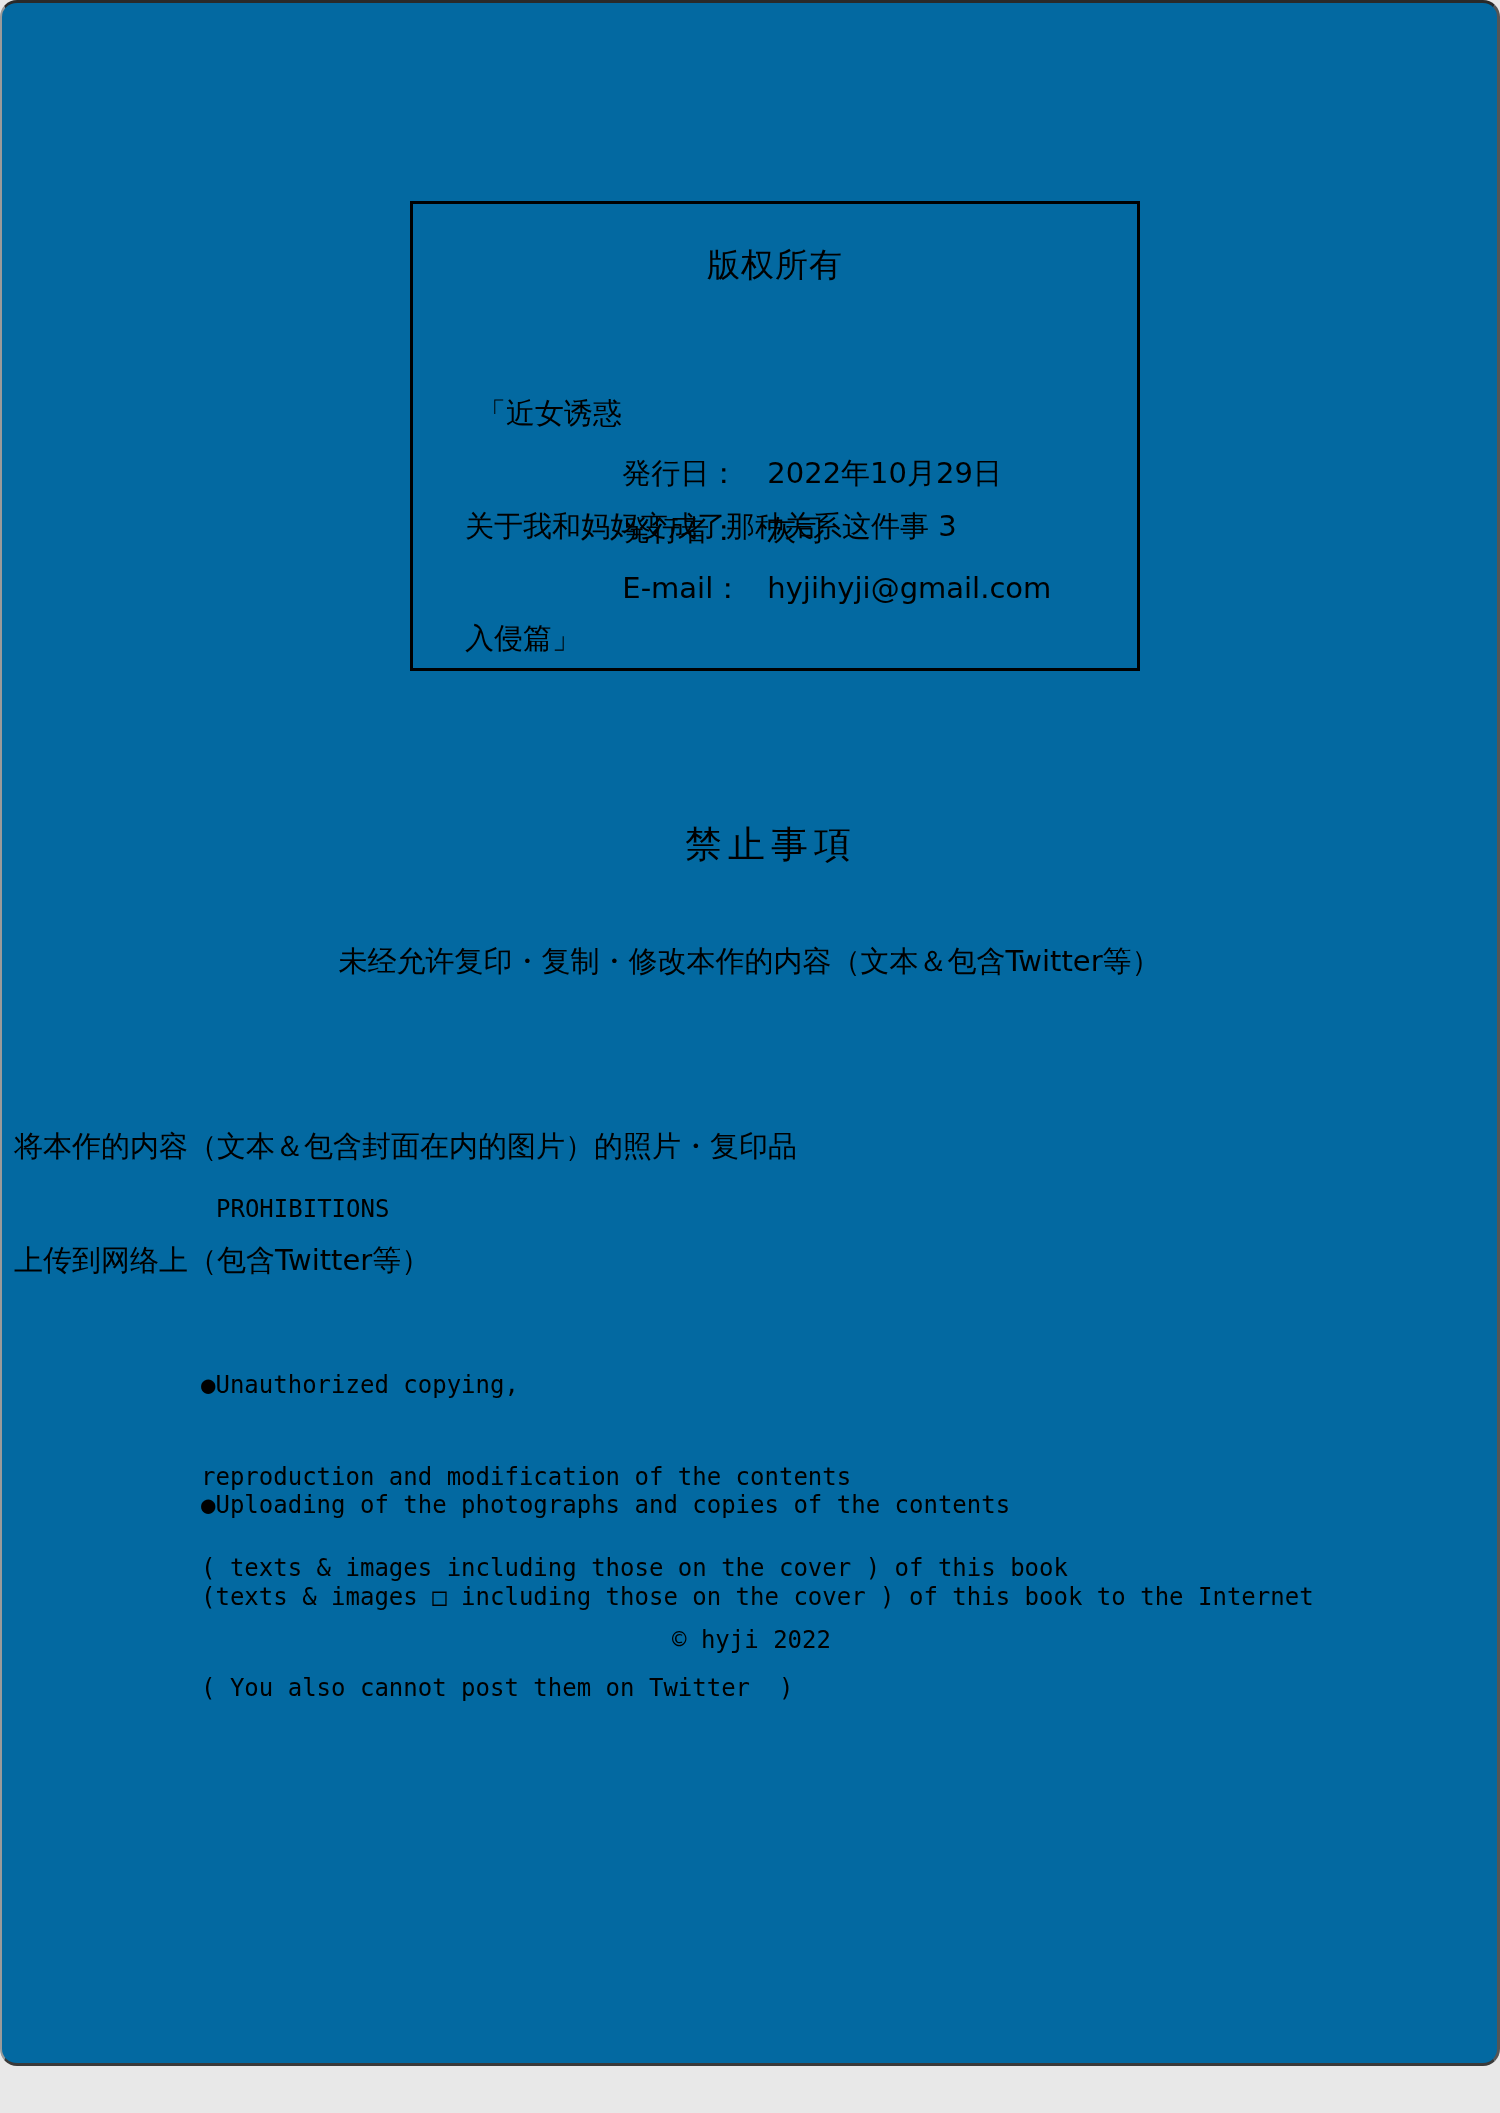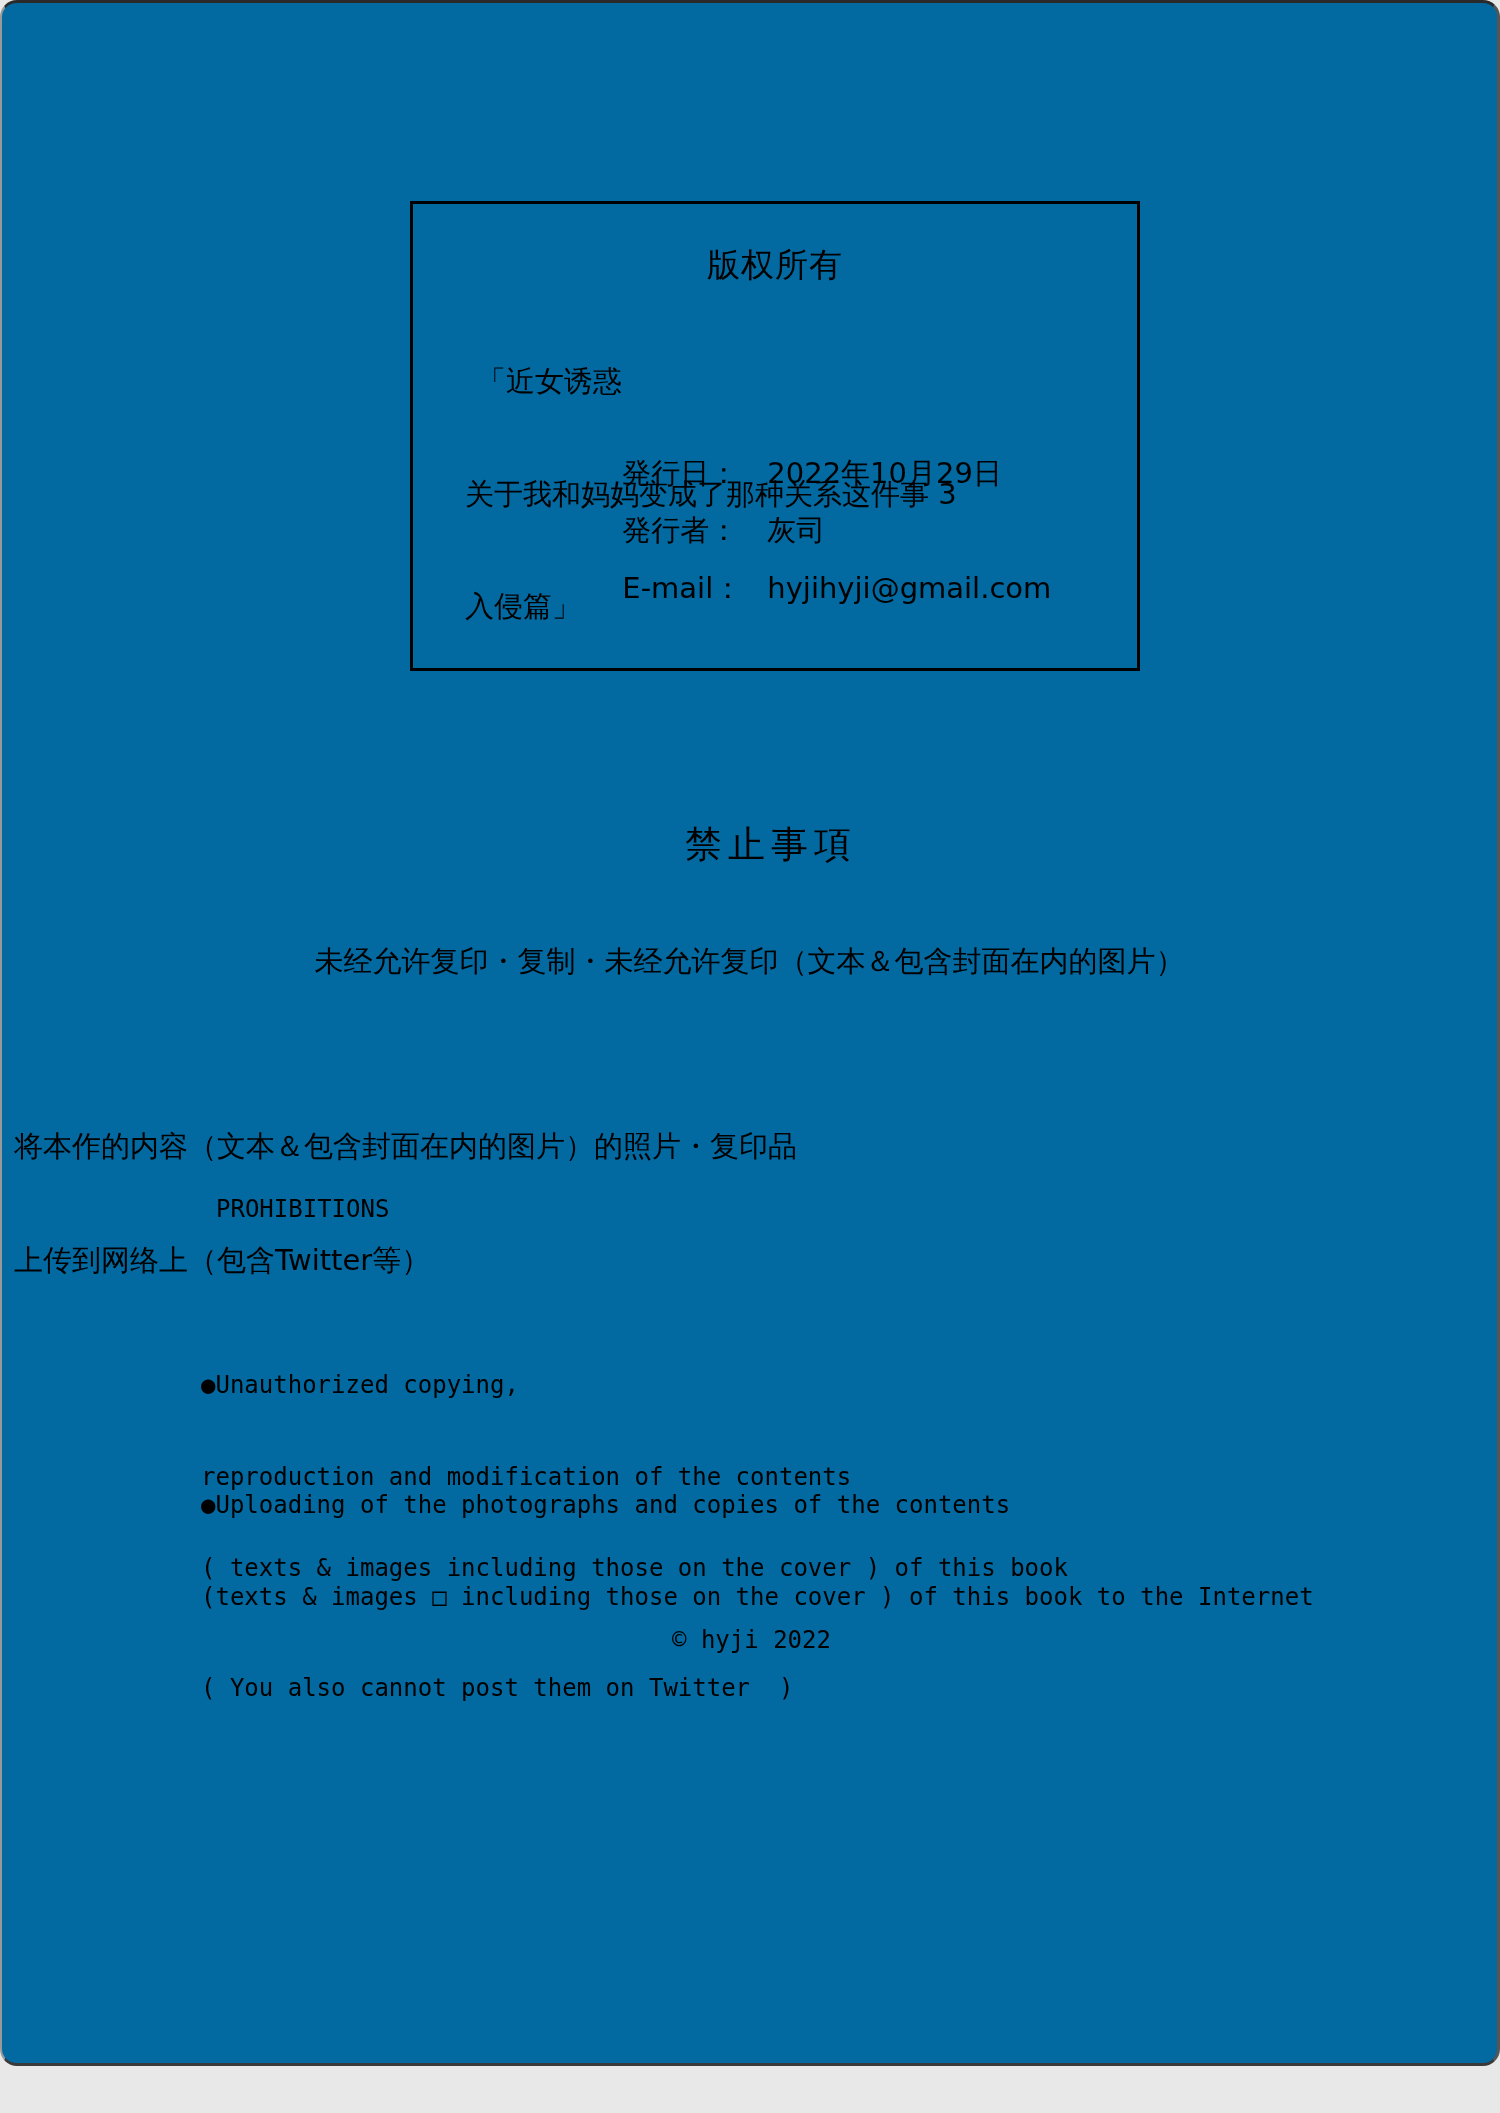--- a/index.html
+++ b/index.html
@@ -35,21 +35,21 @@
     left: 0; right: 0;
     top: 39px;
     text-align: center;
     font-size: 33px;
     letter-spacing: 1px;
     white-space: pre;
   }
   .book-title {
     position: absolute;
     left: 52px;
-    top: 84px;
+    top: 116px;
     font-size: 29px;
     line-height: 37.5px;
     white-space: pre;
   }
   .book-title .line1 { margin-left: 12px; }
   .field-row {
     position: absolute;
     left: 154px;
     font-size: 29px;
     white-space: pre;
@@ -134,21 +134,21 @@
       <span class="field-label">発行者：</span><span class="field-value">灰司</span>
     </div>
 
     <div class="field-row row-email">
       <span class="field-label">E-mail：</span><span class="field-value">hyjihyji@gmail.com</span>
     </div>
   </div>
 
   <div class="cn-heading">禁止事項</div>
 
-  <div class="cn-line-1">未经允许复印・复制・未经允许复印（文本＆包含封面在内的图片）</div>
+  <div class="cn-line-1">未经允许复印・复制・修改本作的内容（文本＆包含Twitter等）</div>
 
   <div class="cn-para-2">
     <div>将本作的内容（文本＆包含封面在内的图片）的照片・复印品</div>
     <div>上传到网络上（包含Twitter等）</div>
   </div>
 
   <div class="en en-heading">PROHIBITIONS</div>
 
   <div class="en en-block en-block-1">
     <div>●Unauthorized copying,</div>

